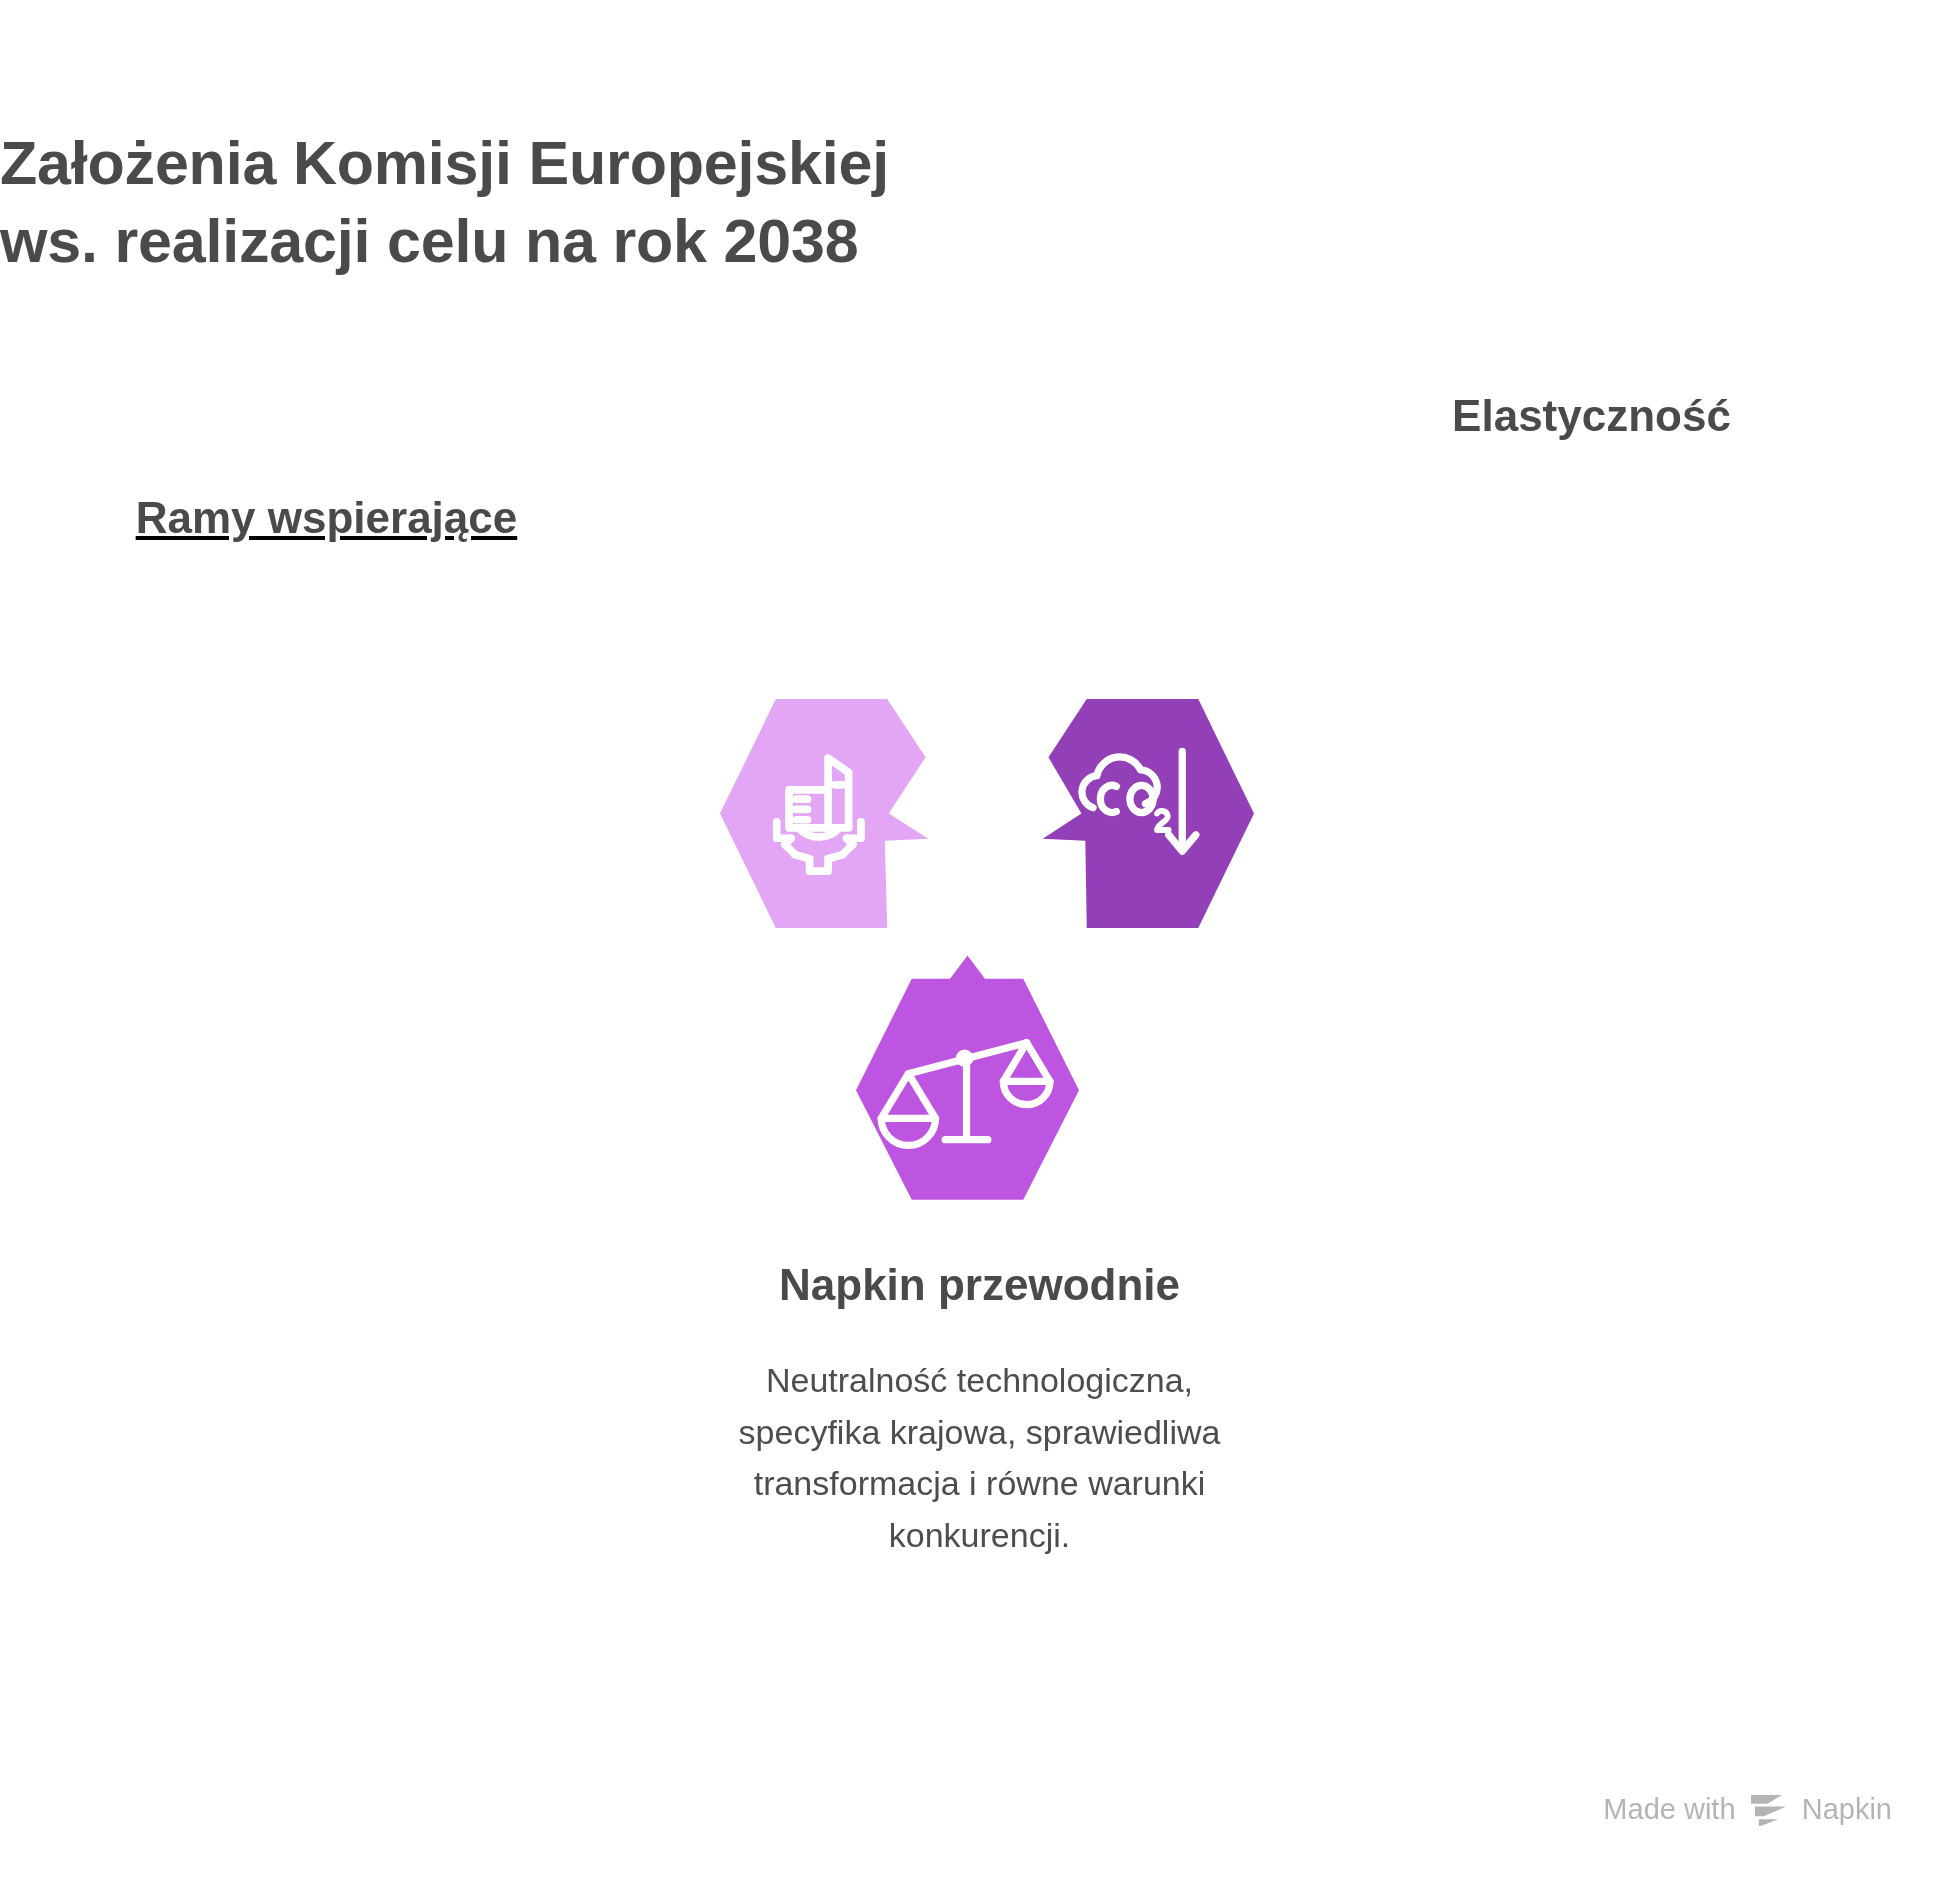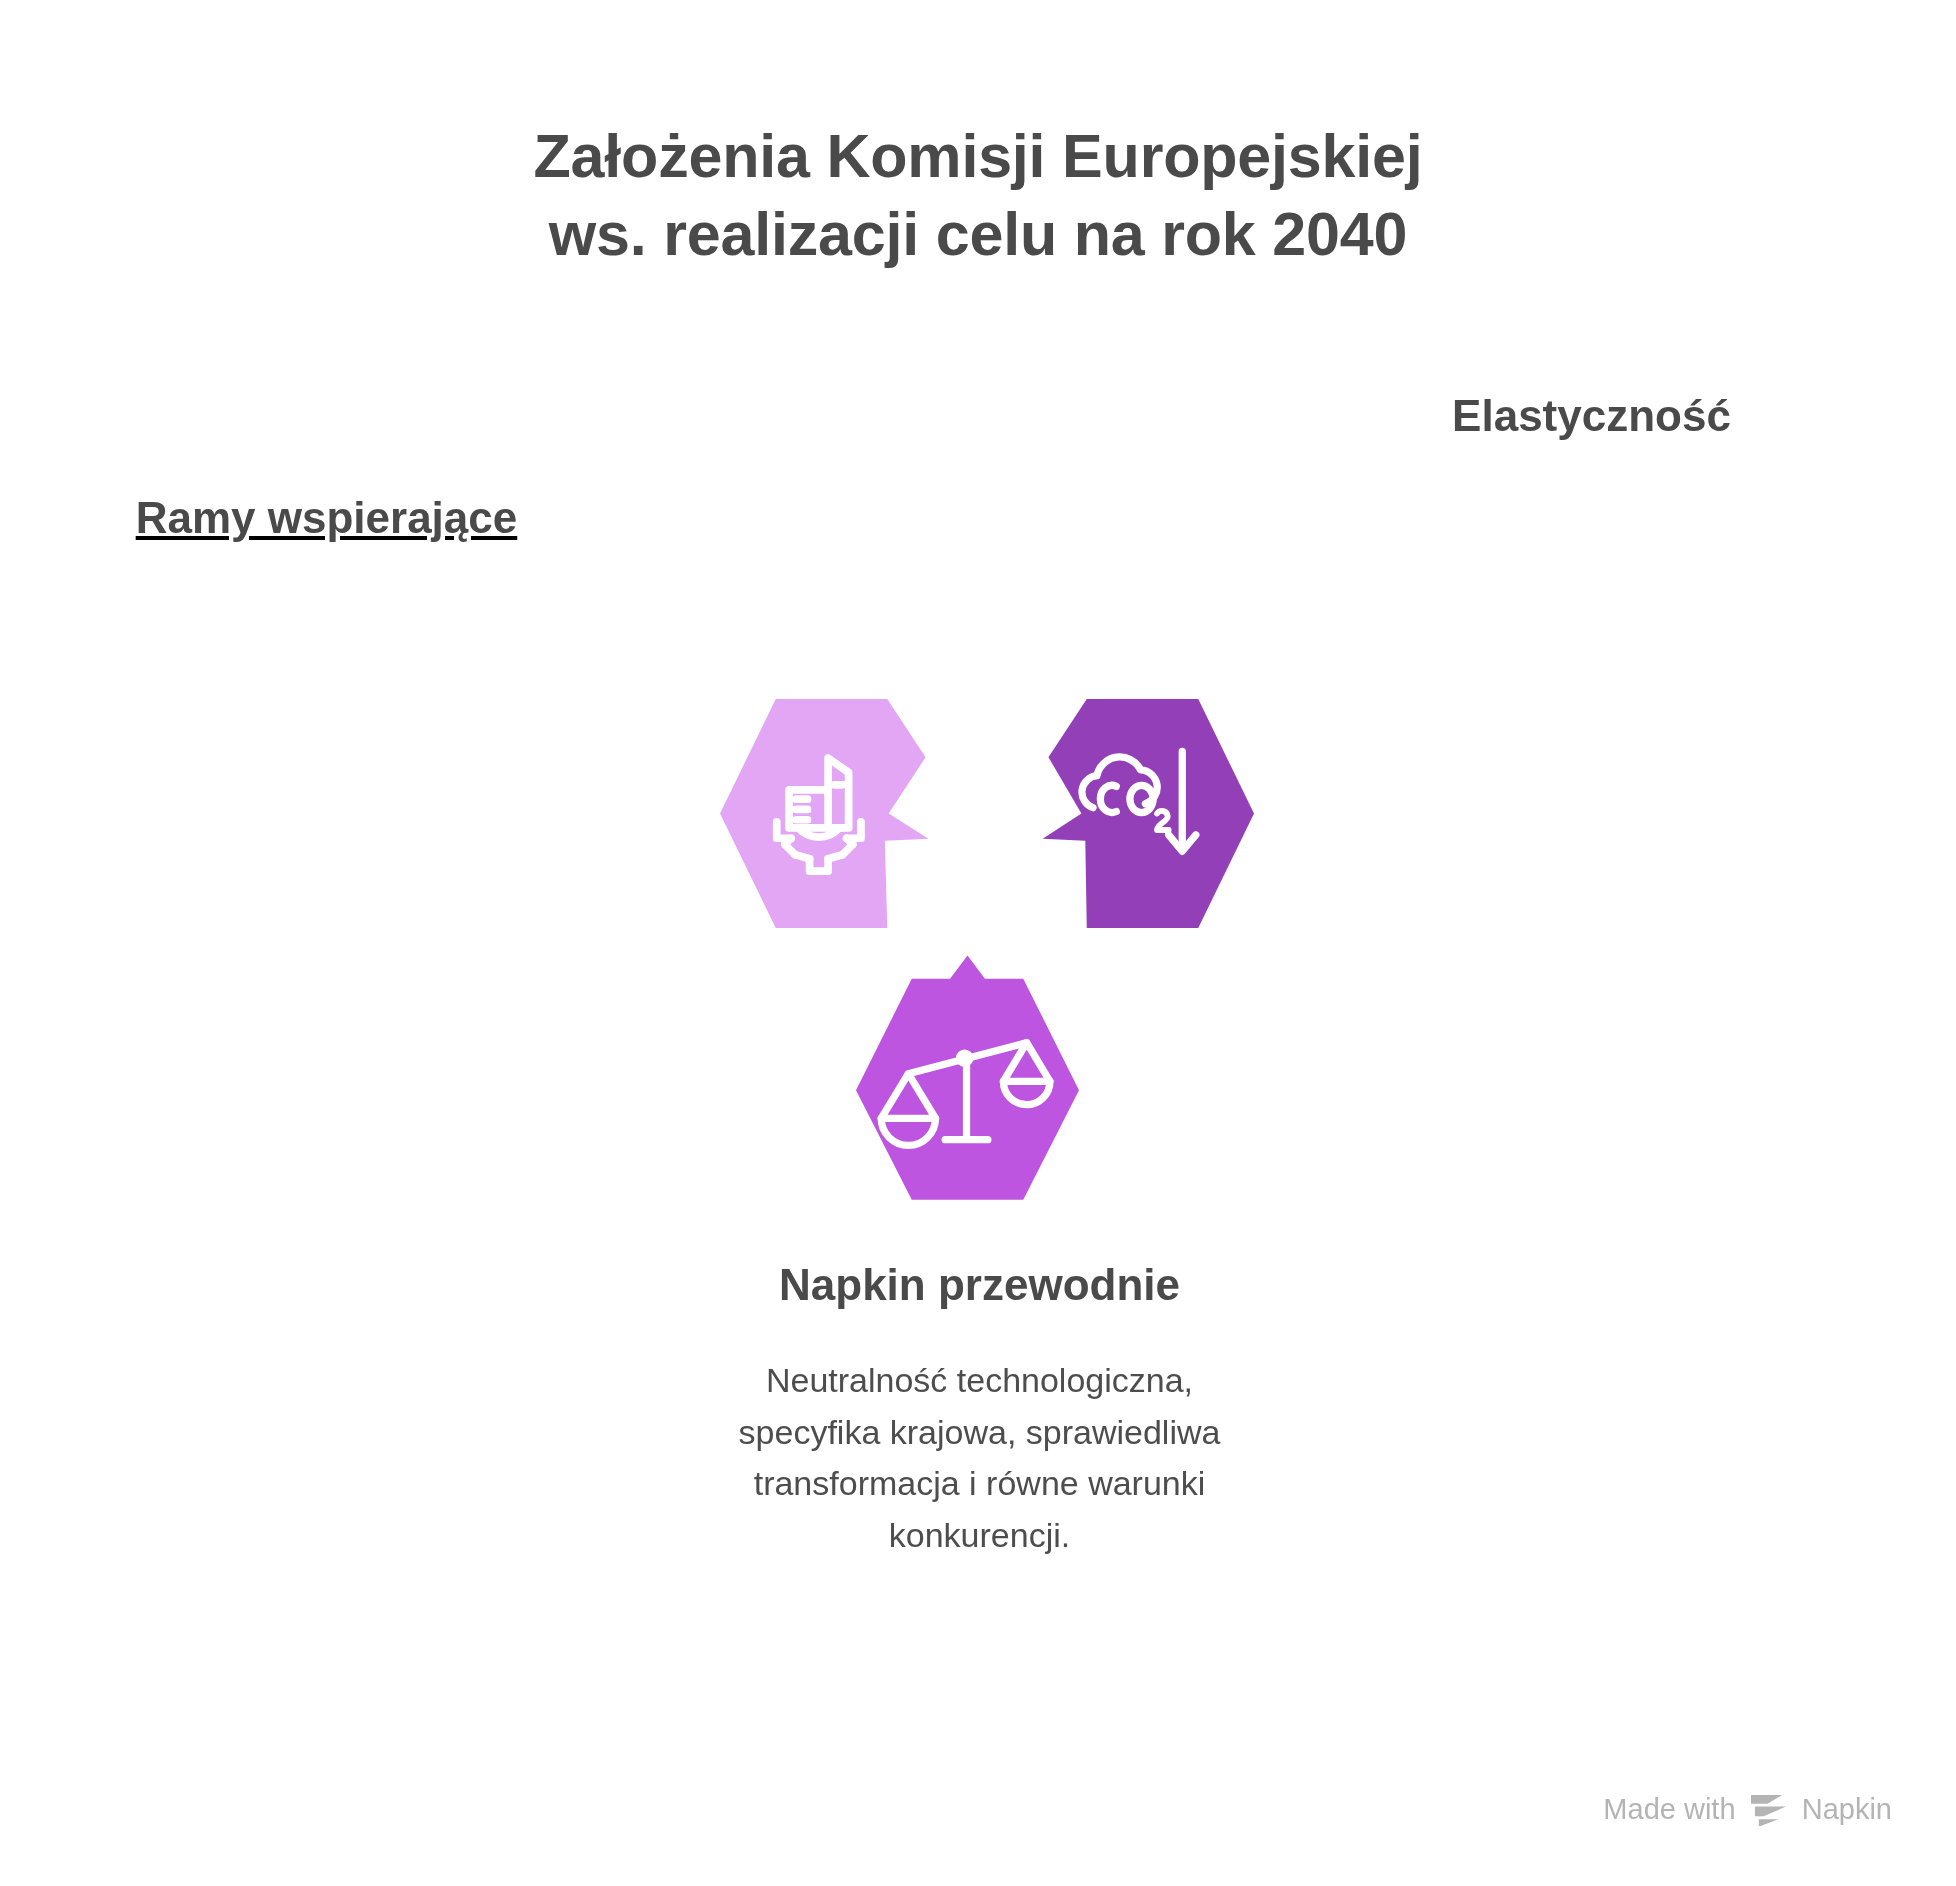--- a/index.html
+++ b/index.html
@@ -13,23 +13,22 @@
     position: relative;
     overflow: hidden;
     font-family: "Liberation Sans", "DejaVu Sans", sans-serif;
     -webkit-font-smoothing: antialiased;
   }
 
   
   #title-block {
     position: absolute;
     left: 0;
-    top: 117px;
+    top: 124px;
     width: 1956px;
-    text-align: center;
   }
   #title-block .title-line {
     display: block;
     font-size: 61px;
     font-weight: bold;
     color: #4a4a4a;
     line-height: 1.28;
     letter-spacing: -0.2px;
   }
 
@@ -116,21 +115,21 @@
     display: inline-block;
     width: 39px;
     height: 33px;
   }
 </style>
 </head>
 <body>
 
 <div id="title-block">
   <span class="title-line">Założenia Komisji Europejskiej</span>
-  <span class="title-line">ws. realizacji celu na rok 2040</span>
+  <span class="title-line">ws. realizacji celu na rok 2038</span>
 </div>
 
 <div id="block-left">
   <div class="heading">Ramy wspierające</div>
 </div>
 
 <div id="block-right">
   <div class="heading">Elastyczność</div>
 </div>
 

